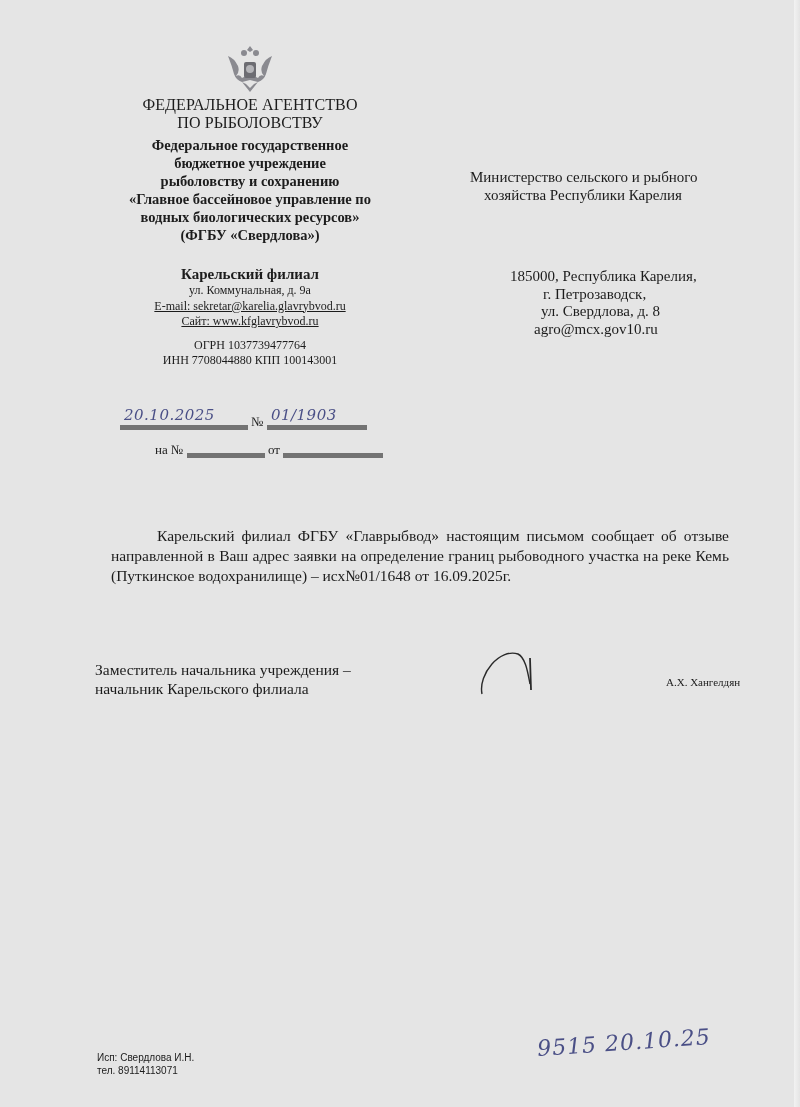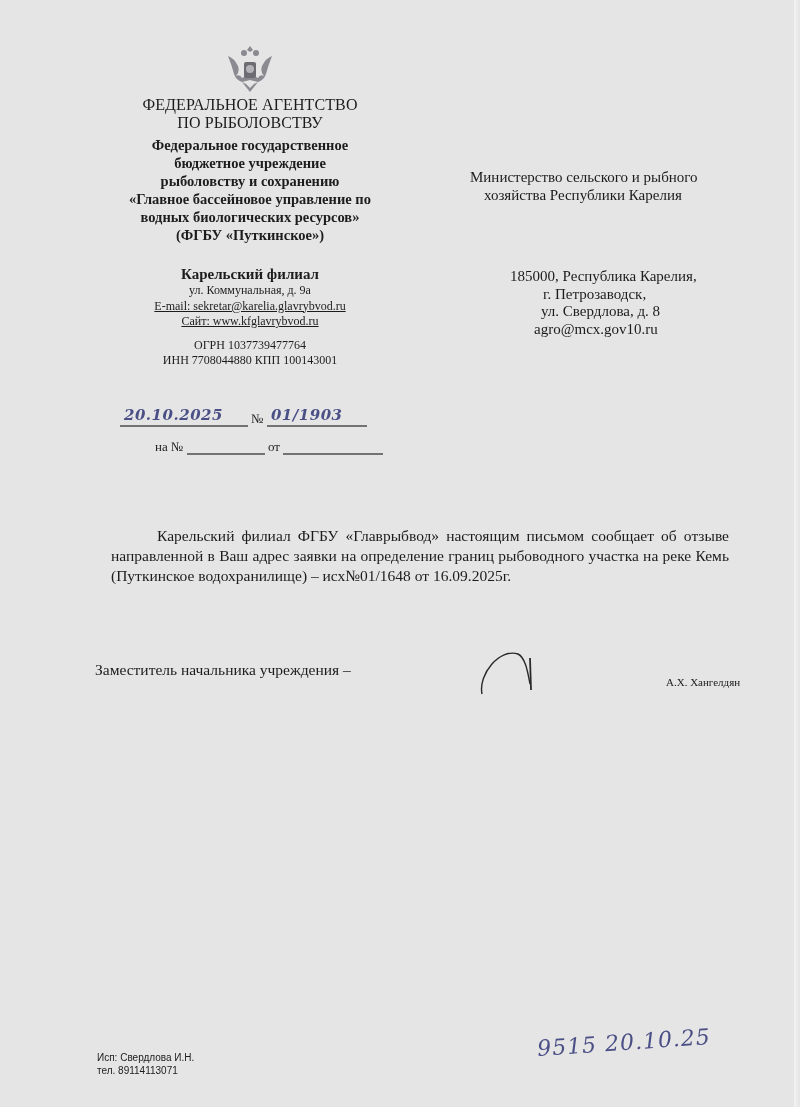--- a/index.html
+++ b/index.html
@@ -17,21 +17,21 @@
   .emblem { position: absolute; left: 222px; top: 42px; width: 56px; height: 56px; }
   .sender { position: absolute; left: 100px; top: 96px; width: 300px; text-align: center; }
   .agency { font-size: 16px; line-height: 18px; letter-spacing: 0.1px; }
   .inst { font-weight: bold; font-size: 14.5px; line-height: 18px; margin-top: 4px; }
   .branch { font-weight: bold; font-size: 15px; line-height: 18px; margin-top: 21px; }
   .small { font-size: 12px; line-height: 15.5px; }
   .u { text-decoration: underline; }
   .reg { margin-top: 8px; }
 
   .refline { position: absolute; left: 120px; font-size: 13px; }
-  .fill { display: inline-block; border-bottom: 2px solid #737373; height: 15px; vertical-align: bottom; position: relative; font-weight: bold; }
+  .fill { display: inline-block; border-bottom: 5px solid #737373; height: 15px; vertical-align: bottom; position: relative; }
   .hand { font-family: "DejaVu Serif", serif; font-style: italic; color: #4a4f86; font-size: 15px; position: absolute; left: 4px; bottom: 1px; white-space: nowrap; letter-spacing: 0.5px; }
 
   
   .recipient { position: absolute; left: 470px; top: 168px; font-size: 15px; line-height: 18px; }
   .raddr { position: absolute; left: 510px; top: 268px; font-size: 15px; line-height: 17.5px; }
 
   
   .bodytext { position: absolute; left: 95px; top: 510px; width: 650px; font-size: 15.5px; line-height: 20px; text-align: justify; }
   .bodytext p { margin: 16px; text-indent: 46px; }
 
@@ -64,21 +64,21 @@
 
   <div class="sender">
     <div class="agency">ФЕДЕРАЛЬНОЕ АГЕНТСТВО</div>
     <div class="agency">ПО РЫБОЛОВСТВУ</div>
     <div class="inst">
       <div>Федеральное государственное</div>
       <div>бюджетное учреждение</div>
       <div>рыболовству и сохранению</div>
       <div>«Главное бассейновое управление по</div>
       <div>водных биологических ресурсов»</div>
-      <div>(ФГБУ «Путкинское»)</div>
+      <div>(ФГБУ «Свердлова»)</div>
     </div>
     <div class="branch">Карельский филиал</div>
     <div class="small">ул. Коммунальная, д. 9а</div>
     <div class="small u">E-mail: sekretar@karelia.glavrybvod.ru</div>
     <div class="small u">Сайт: www.kfglavrybvod.ru</div>
     <div class="small reg">ОГРН 1037739477764</div>
     <div class="small">ИНН 7708044880 КПП 100143001</div>
   </div>
 
   <div class="refline" style="top:410px;">
@@ -107,20 +107,21 @@
     <div style="padding-left:31px;">ул. Свердлова, д. 8</div>
     <div style="padding-left:24px;">agro@mcx.gov10.ru</div>
   </div>
 
   <div class="bodytext">
     <p>Карельский филиал ФГБУ «Главрыбвод» настоящим письмом сообщает об отзыве направленной в Ваш адрес заявки на определение границ рыбоводного участка на реке Кемь (Путкинское водохранилище) – исх№01/1648 от 16.09.2025г.</p>
   </div>
 
   <div class="sig-title">
     <div>Заместитель начальника учреждения –</div>
+    <div>начальник Карельского филиала</div>
   </div>
   <svg class="sig-mark" width="70" height="60" viewBox="0 0 70 60">
     <path d="M12 50 C 8 30, 30 4, 48 10 C 56 14, 58 30, 60 40" fill="none" stroke="#2a2a2a" stroke-width="1.4"></path>
     <path d="M60 14 L 61 46" fill="none" stroke="#2a2a2a" stroke-width="1.8"></path>
   </svg>
   <div class="sig-name">А.Х. Хангелдян</div>
 
   <div class="exec">
     <div>Исп: Свердлова И.Н.</div>
     <div>тел. 89114113071</div>

